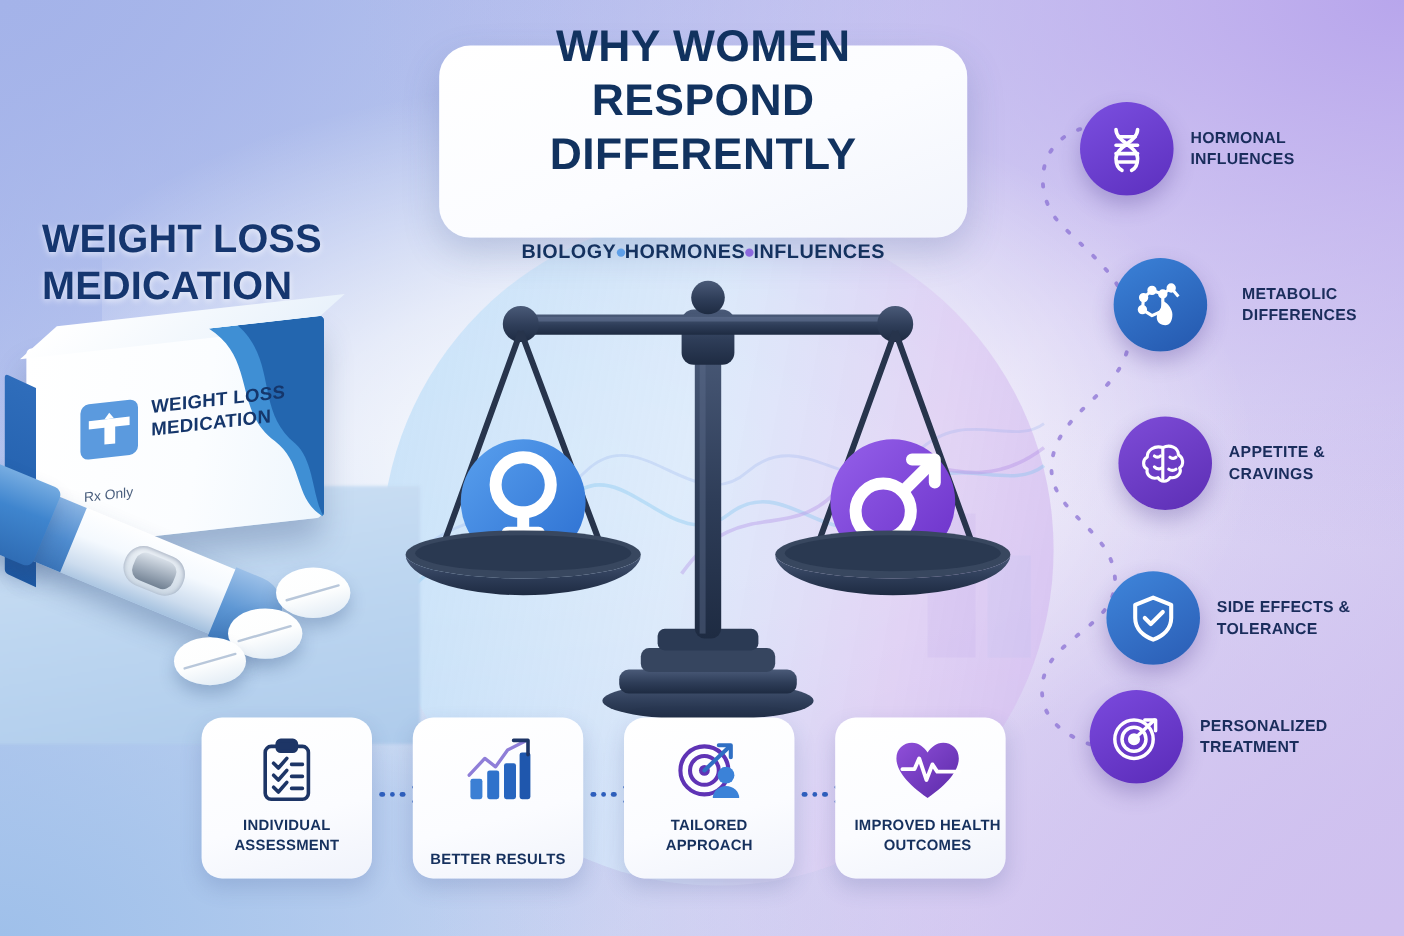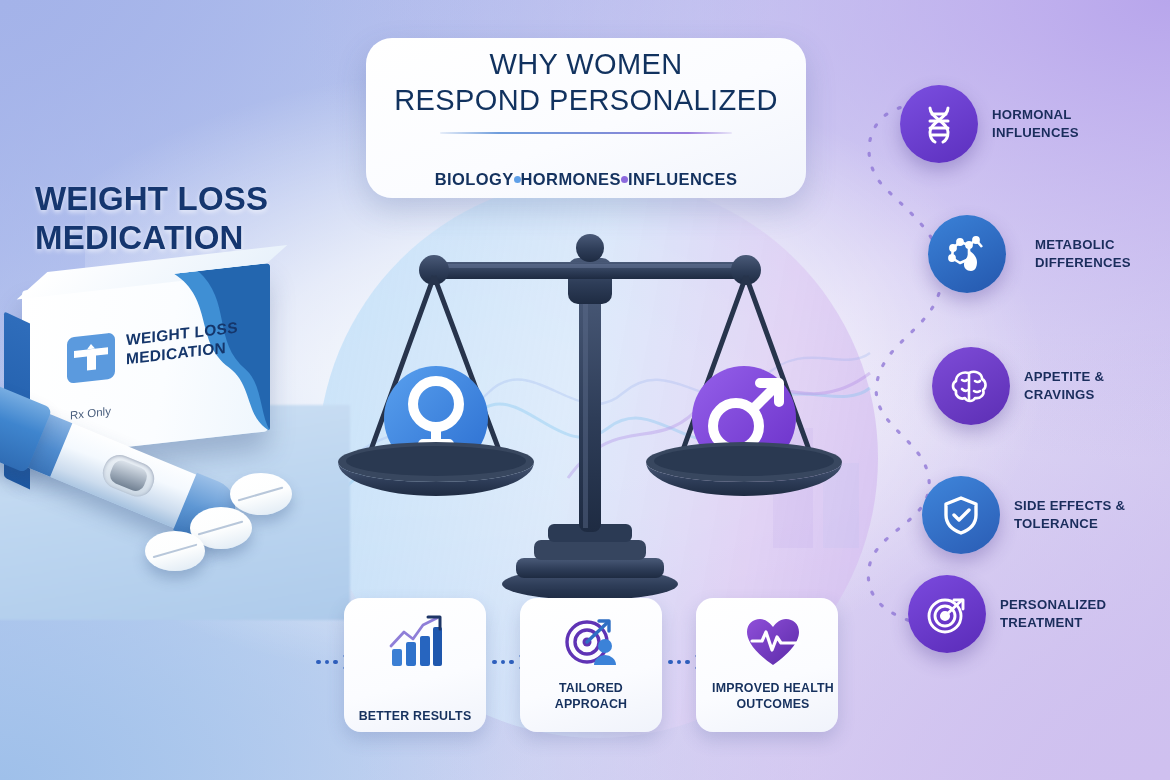--- a/index.html
+++ b/index.html
@@ -125,21 +125,21 @@
   
   .title-card{
     position:absolute; left:366px; top:38px; width:440px; height:160px;
     background:linear-gradient(160deg,#ffffff 0%,#fbfcff 55%,#f1f4fc 100%);
     border-radius:26px;
     box-shadow:0 12px 30px rgba(60,80,140,.22);
     display:flex; flex-direction:column; align-items:center; justify-content:center;
   }
   .title-main{
     text-align:center; color:#11325f;
-    font-size:29px; font-weight:400; letter-spacing:.4px; line-height:1.22;
+    font-size:37px; font-weight:700; letter-spacing:.4px; line-height:1.22;
   }
   .title-rule{
     width:292px; height:2px; margin:14px 0 12px;
     background:linear-gradient(90deg, rgba(110,150,215,.15), #6f9ddc 20%, #7d8fd8 55%, #9b7ddd 85%, rgba(155,125,221,.15));
     border-radius:2px;
   }
   .title-sub{
     display:flex; align-items:center; gap:0;
     font-size:16.5px; font-weight:700; letter-spacing:.4px; color:#14325f;margin-top:24px;
   }
@@ -245,21 +245,21 @@
     </div>
 
     <div class="pill" style="left:230px;top:218px;width:62px;height:42px;"></div>
     <div class="pill" style="left:190px;top:252px;width:62px;height:42px;"></div>
     <div class="pill" style="left:145px;top:276px;width:60px;height:40px;"></div>
   </div>
 
   <div class="title-card">
     <div class="title-main">
       <div>WHY WOMEN</div>
-      <div>RESPOND PERSONALIZED</div>
+      <div>RESPOND DIFFERENTLY</div>
     </div>
     <div class="title-rule"></div>
     <div class="title-sub">
       <span>BIOLOGY</span>
       <span class="sep" style="background:#5fa0e8"></span>
       <span>HORMONES</span>
       <span class="sep" style="background:#8d6ade"></span>
       <span>INFLUENCES</span>
     </div>
   </div>
@@ -389,20 +389,33 @@
         <path d="M21,25 L38,9"></path>
         <path d="M30,9 h9 v9" stroke-linejoin="round"></path>
       </svg>
     </div>
     <div class="side-label">PERSONALIZED
 TREATMENT</div>
   </div>
 
   <div class="flow">
 
+    <div class="flow-card" style="left:0px;">
+      <div class="flow-icon">
+        <svg width="52" height="54" viewBox="0 0 52 54" fill="none" stroke="#1d3566" stroke-width="3" stroke-linecap="round" stroke-linejoin="round">
+          <rect x="8" y="7" width="36" height="44" rx="5"></rect>
+          <rect x="18" y="2" width="16" height="9" rx="3" fill="#1d3566"></rect>
+          <path d="M15,21 l4,4 l7,-8 M30,22 h9"></path>
+          <path d="M15,31 l4,4 l7,-8 M30,32 h9"></path>
+          <path d="M15,41 l4,4 l7,-8 M30,42 h9"></path>
+        </svg>
+      </div>
+      <div class="flow-label">INDIVIDUAL
+ASSESSMENT</div>
+    </div>
 
     <div class="flow-arrow" style="left:148px;">
       <i></i>
         <i></i>
         <i></i>
       <svg width="13" height="16" viewBox="0 0 13 16" fill="none" stroke="#2e5fbd" stroke-width="3" stroke-linecap="round" stroke-linejoin="round">
           <path d="M3,2 L10,8 L3,14"></path>
         </svg>
     </div>
 

